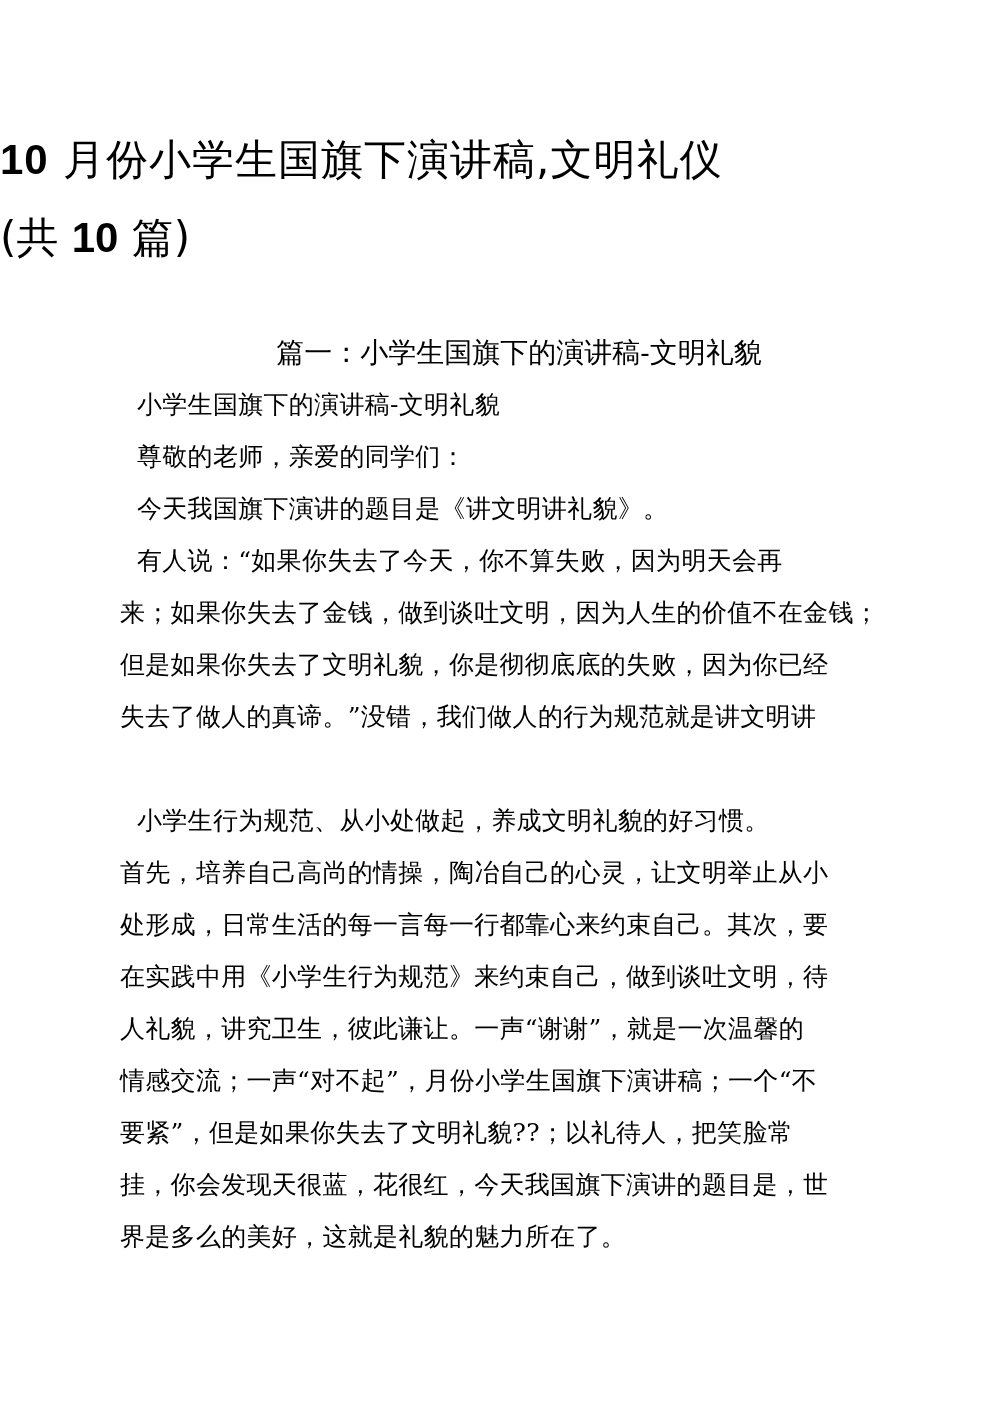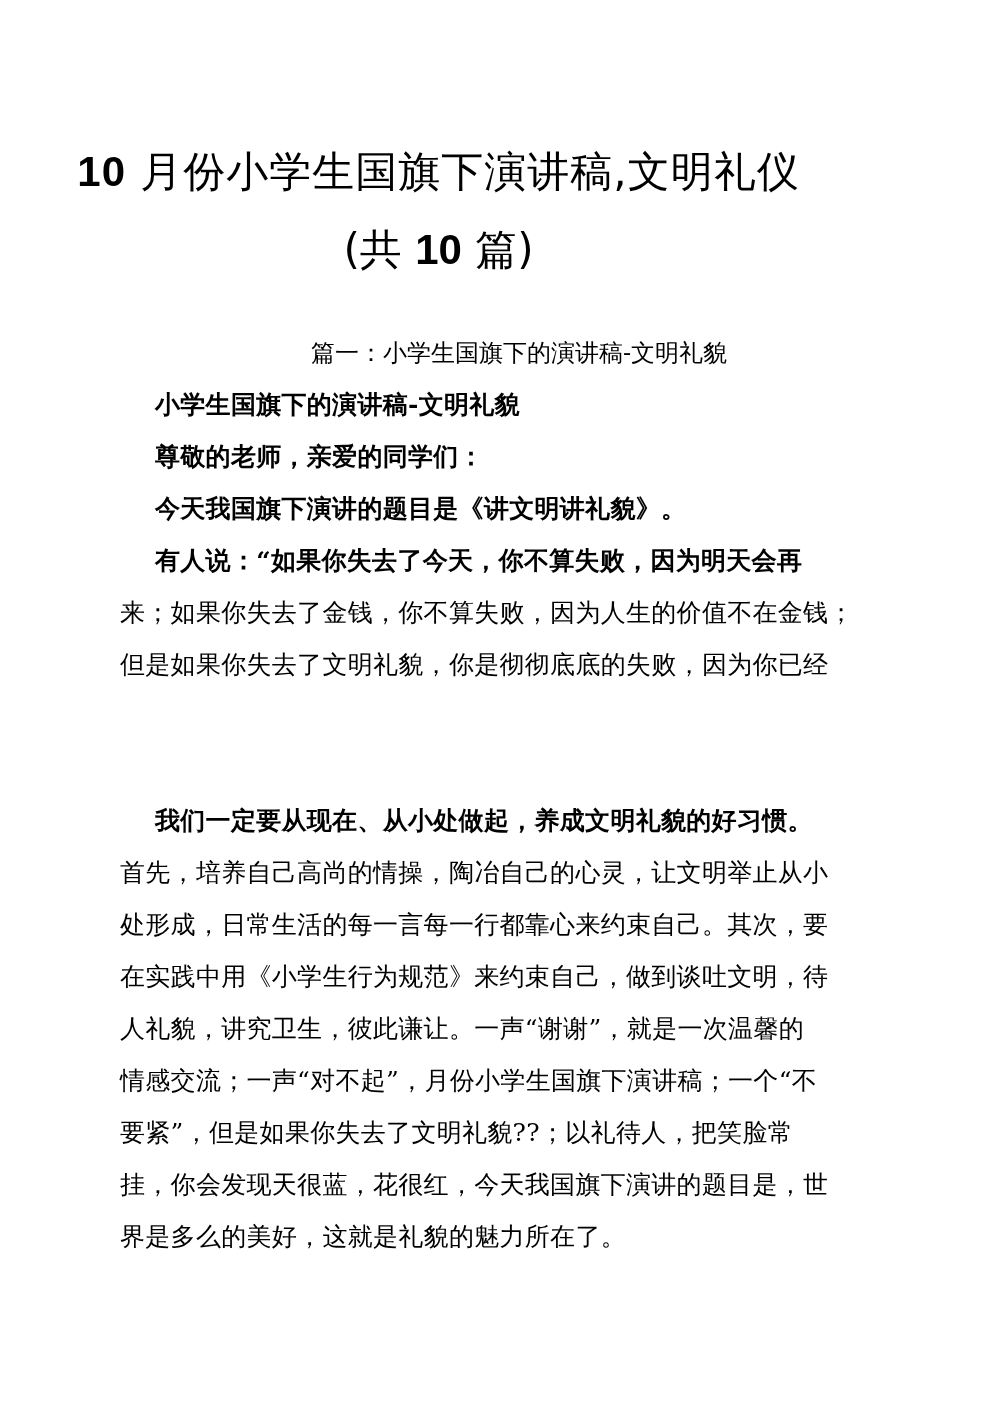--- a/index.html
+++ b/index.html
@@ -1,41 +1,42 @@
 <!DOCTYPE html>
 <html><head>
 <meta charset="utf-8">
 <style>
   html, body { margin: 0; padding: 0; background: #ffffff; }
   body { width: 993px; height: 1404px; position: relative; overflow: hidden; color: #000; font-family: "DejaVu Serif", "Liberation Serif", serif; }
   .page { position: absolute; left: 0; top: 0; width: 993px; height: 1404px; background: #fff; }
-  .title { position: absolute; left: 0; width: 853px; text-align: center; font-family: "DejaVu Sans", "Liberation Sans", sans-serif; font-size: 42px; line-height: 52px; font-weight: normal; margin: 12px; }
+  .title { position: absolute; left: 0; width: 853px; text-align: left; font-family: "DejaVu Sans", "Liberation Sans", sans-serif; font-size: 42px; line-height: 52px; font-weight: normal; margin: 0; }
   .title .num { font-weight: bold; font-family: "Liberation Sans", sans-serif; }
   .t1 { top: 134px; letter-spacing: 1px; }
   .t2 { top: 212px; }
-  .sub { position: absolute; left: 0; width: 993px; top: 333px; text-align: center; font-size: 24px; line-height: 40px; padding-left: 45px; box-sizing: border-box; }
+  .sub { position: absolute; left: 0; width: 993px; top: 333px; text-align: center; font-size: 28px; line-height: 40px; padding-left: 45px; box-sizing: border-box; }
   .line { position: absolute; left: 120px; width: 760px; font-size: 25px; line-height: 40px; white-space: nowrap; letter-spacing: 0.3px; }
-  .indent { left: 155px; font-weight: bold; }
+  .indent { left: 137px; }
 </style>
 </head>
 <body>
 
 <div class="page">
   <h1 class="title t1"><span class="num">10</span><span> 月份小学生国旗下演讲稿,文明礼仪</span></h1>
   <h1 class="title t2"><span>(共 </span><span class="num">10</span><span> 篇)</span></h1>
 
   <div class="sub">篇一：小学生国旗下的演讲稿-文明礼貌</div>
 
   <div class="line indent" style="top:385px">小学生国旗下的演讲稿-文明礼貌</div>
   <div class="line indent" style="top:437px">尊敬的老师，亲爱的同学们：</div>
   <div class="line indent" style="top:489px">今天我国旗下演讲的题目是《讲文明讲礼貌》。</div>
   <div class="line indent" style="top:541px">有人说：“如果你失去了今天，你不算失败，因为明天会再</div>
-  <div class="line" style="top:593px">来；如果你失去了金钱，你不算失败，因为人生的价值不在金钱；</div>
+  <div class="line" style="top:593px">来；如果你失去了金钱，做到谈吐文明，因为人生的价值不在金钱；</div>
   <div class="line" style="top:645px">但是如果你失去了文明礼貌，你是彻彻底底的失败，因为你已经</div>
-  <div class="line indent" style="top:801px">我们一定要从现在、从小处做起，养成文明礼貌的好习惯。</div>
+  <div class="line" style="top:697px">失去了做人的真谛。”没错，我们做人的行为规范就是讲文明讲</div>
+  <div class="line indent" style="top:801px">小学生行为规范、从小处做起，养成文明礼貌的好习惯。</div>
   <div class="line" style="top:905px">处形成，日常生活的每一言每一行都靠心来约束自己。其次，要</div>
   <div class="line" style="top:853px">首先，培养自己高尚的情操，陶冶自己的心灵，让文明举止从小</div>
   <div class="line" style="top:957px">在实践中用《小学生行为规范》来约束自己，做到谈吐文明，待</div>
   <div class="line" style="top:1009px">人礼貌，讲究卫生，彼此谦让。一声“谢谢”，就是一次温馨的</div>
   <div class="line" style="top:1061px">情感交流；一声“对不起”，月份小学生国旗下演讲稿；一个“不</div>
   <div class="line" style="top:1113px">要紧”，但是如果你失去了文明礼貌??；以礼待人，把笑脸常</div>
   <div class="line" style="top:1165px">挂，你会发现天很蓝，花很红，今天我国旗下演讲的题目是，世</div>
   <div class="line" style="top:1217px">界是多么的美好，这就是礼貌的魅力所在了。</div>
 </div>
 

